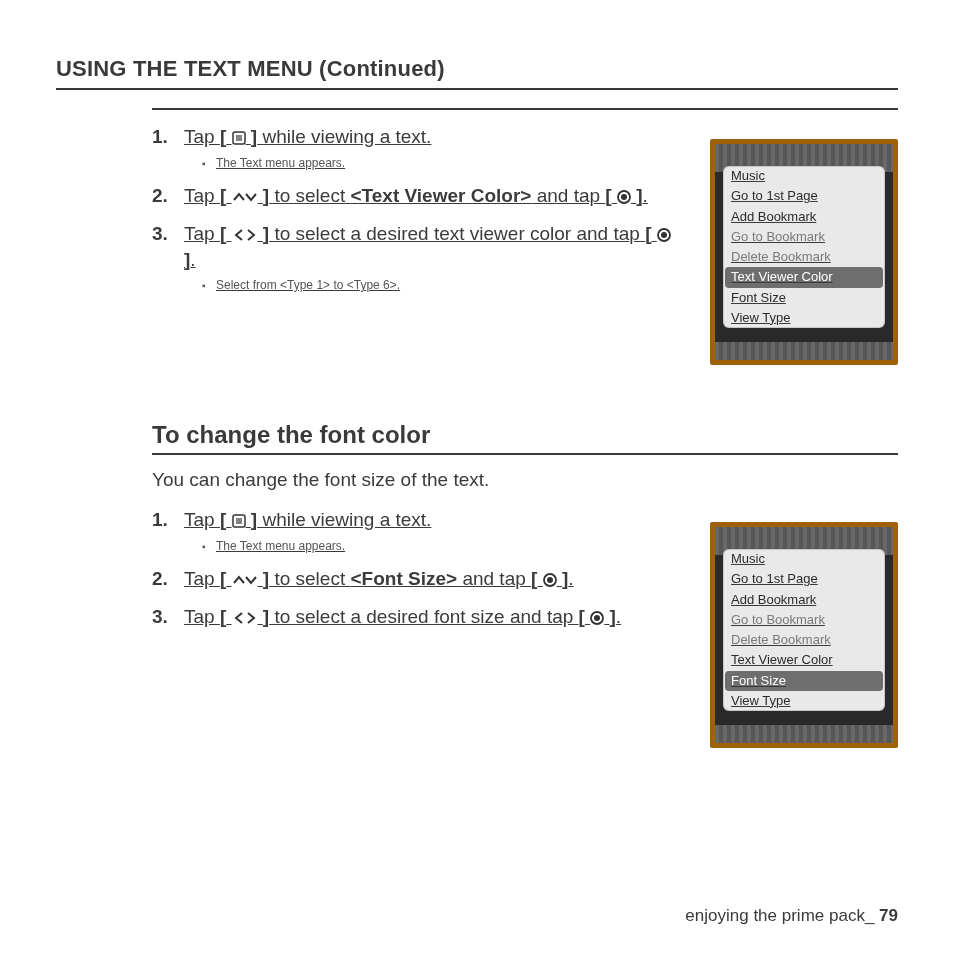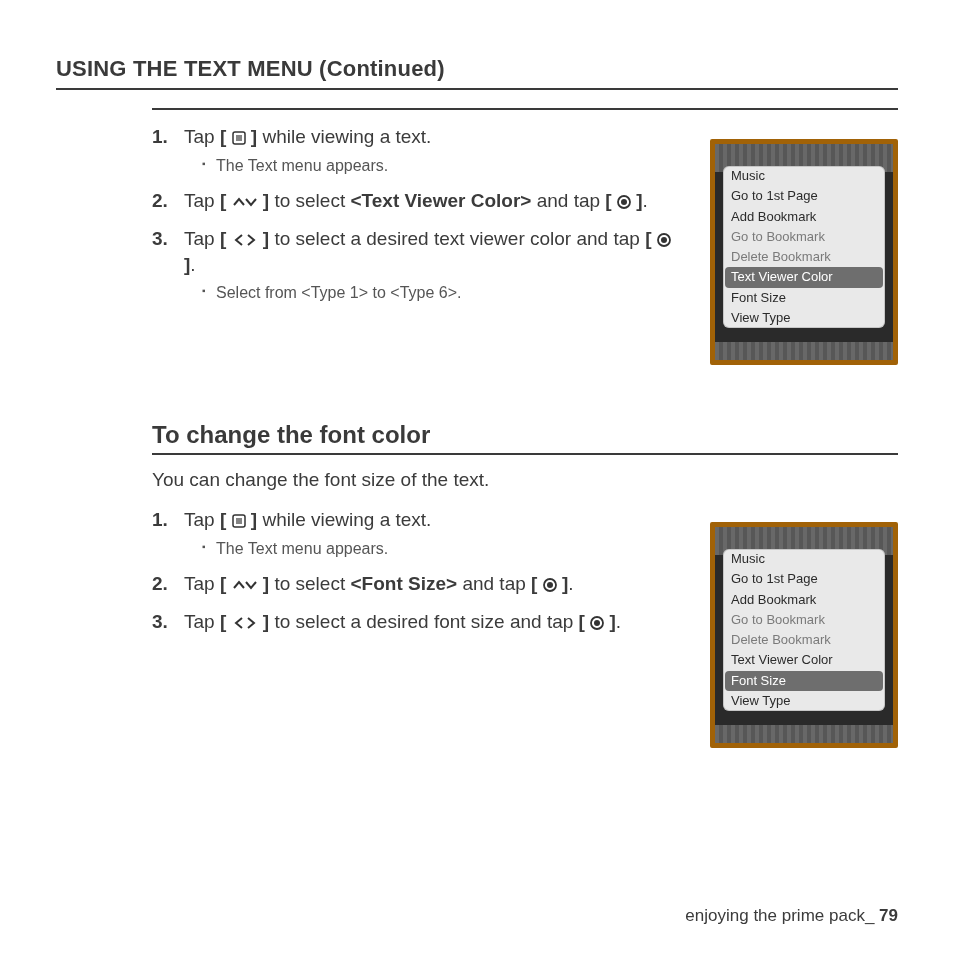--- a/index.html
+++ b/index.html
@@ -47,20 +47,21 @@
   }
   p.intro {
     font-size: 19px;
     margin: 0 0 16px 0;
     color: #3b3b3b;
   }
   .columns {
     display: flex;
     gap: 23px;
     align-items: flex-start;
+    text-decoration: underline;
   }
   .col-text { flex: 1 1 auto; }
   .col-fig { flex: 0 0 auto; }
   ol.steps {
     list-style: none;
     margin: 0;
     padding: 0;
     counter-reset: step;
   }
   ol.steps > li {
@@ -75,21 +76,21 @@
     content: counter(step) ".";
     position: absolute;
     left: 0;
     top: 0;
     font-weight: bold;
   }
   .sub {
     list-style: none;
     margin: 6px 0 0 0;
     padding: 0 0 0 18px;
-    font-size: 16px;
+    font-size: 12px;
     color: #555;
   }
   .sub li {
     position: relative;
     padding-left: 14px;
     line-height: 1.3;
   }
   .sub li::before {
     content: "▪";
     position: absolute;

